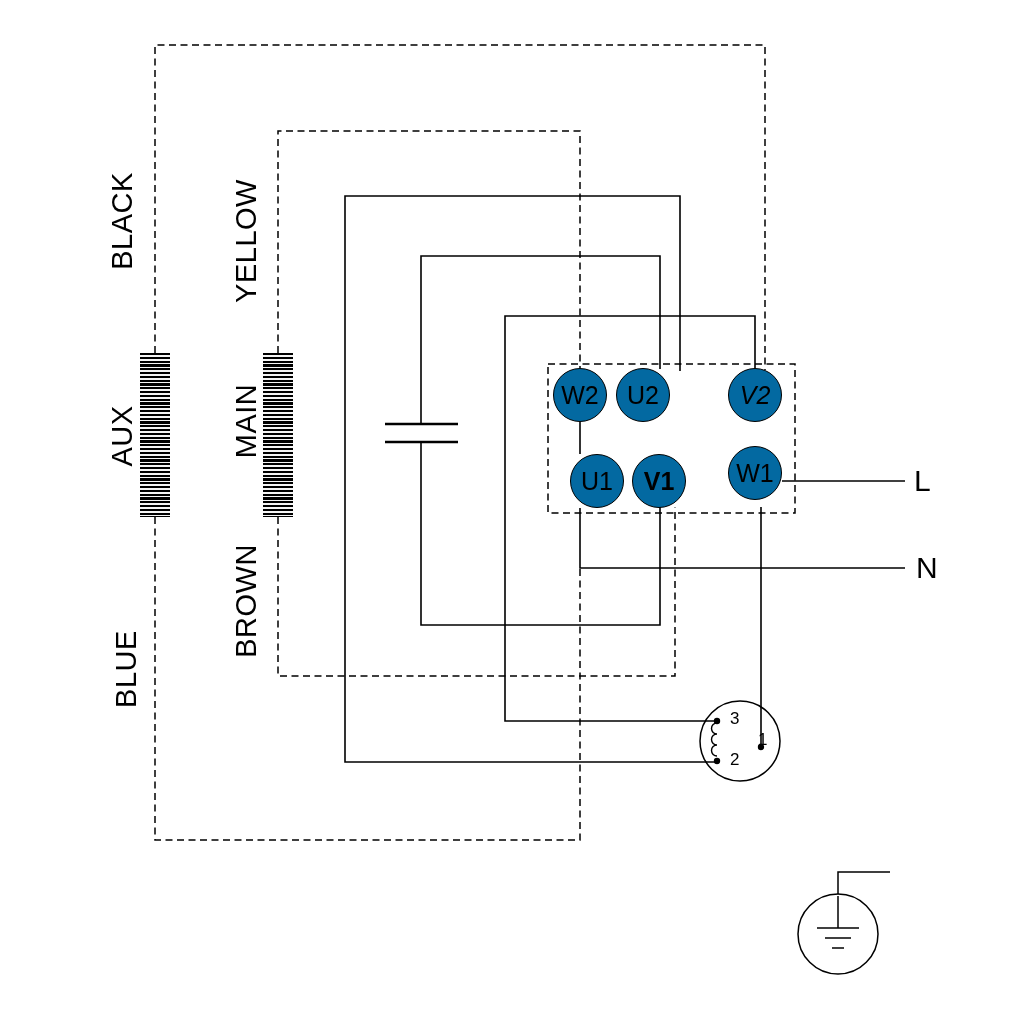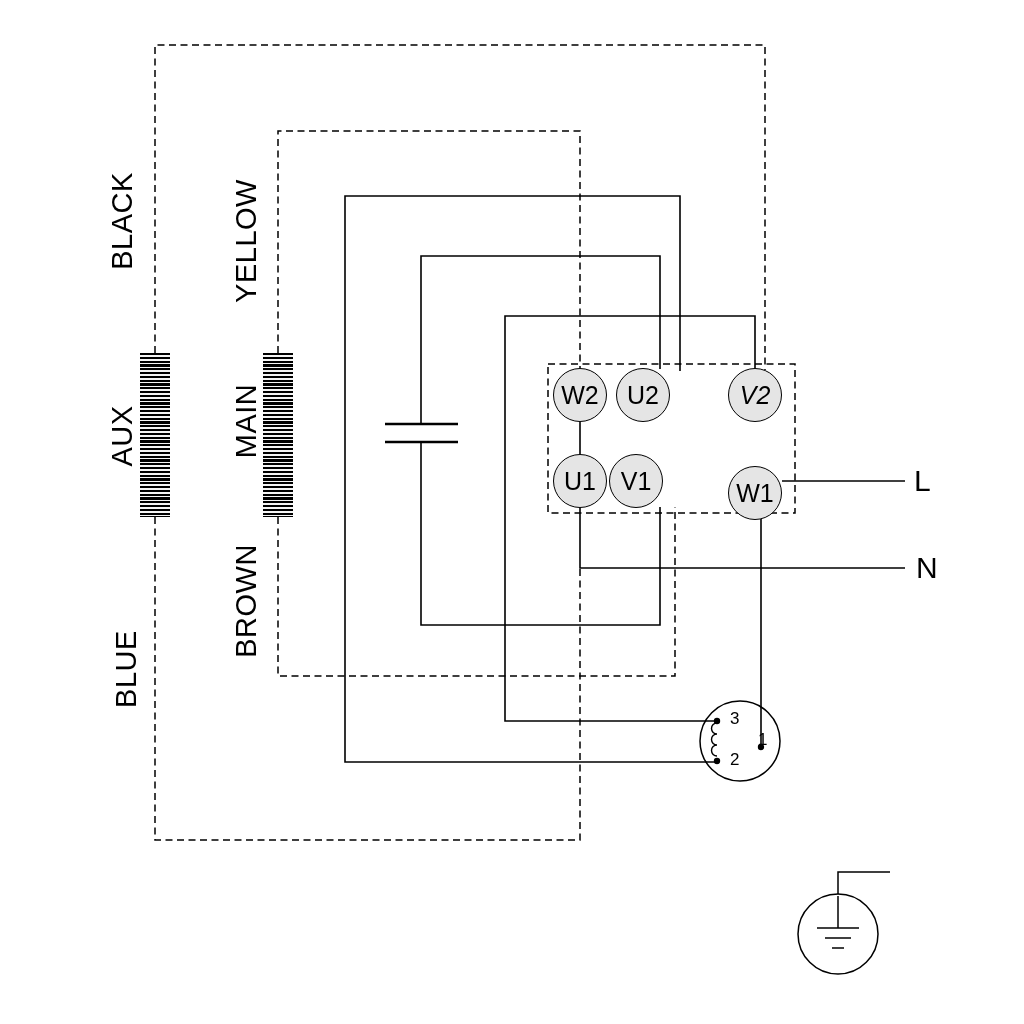--- a/index.html
+++ b/index.html
@@ -15,21 +15,21 @@
     position: absolute; font-size: 29px; white-space: nowrap;
     letter-spacing: 0.5px;
     transform: translate(-50%, -50%) rotate(-90deg);
   }
   .coil {
     position: absolute; width: 30px; height: 164px;
     background: repeating-linear-gradient(180deg, #000 0px, #000 2.2px, #f6f6f6 2.2px, #f6f6f6 3.8px);
   }
   .terminal {
     position: absolute; width: 54px; height: 54px;
-    background: #e5e5e5; border: 1.7px solid #000; border-radius: 50%;
+    background: #0369a1; border: 1.7px solid #000; border-radius: 50%;
     display: flex; align-items: center; justify-content: center;
     font-size: 25px;
   }
   .supply-label { position: absolute; font-size: 30px; }
   .contact-num { position: absolute; font-size: 17px; }
 </style>
 </head>
 <body>
 
 <div class="stage">
@@ -84,23 +84,23 @@
   <div class="vlabel" style="left:122px; top:221px;">BLACK</div>
   <div class="vlabel" style="left:246px; top:241px;">YELLOW</div>
   <div class="vlabel" style="left:122px; top:436px;">AUX</div>
   <div class="vlabel" style="left:246px; top:421px;">MAIN</div>
   <div class="vlabel" style="left:126px; top:669px;">BLUE</div>
   <div class="vlabel" style="left:246px; top:601px;">BROWN</div>
 
   <div class="terminal" style="left:553px; top:368px;">W2</div>
   <div class="terminal" style="left:616px; top:368px;">U2</div>
   <div class="terminal" style="left:728px; top:368px;font-style:italic;">V2</div>
-  <div class="terminal" style="left:553px; top:454px;">U1</div>
-  <div class="terminal" style="left:609px; top:454px;">V1</div>
-  <div class="terminal" style="left:728px; top:466px;">W1</div>
+  <div class="terminal" style="left:570px; top:454px;">U1</div>
+  <div class="terminal" style="left:632px; top:454px;font-weight:bold;">V1</div>
+  <div class="terminal" style="left:728px; top:446px;">W1</div>
 
   <div class="supply-label" style="left:914px; top:464px;">L</div>
   <div class="supply-label" style="left:916px; top:551px;">N</div>
 
   <div class="contact-num" style="left:730px; top:709px;">3</div>
   <div class="contact-num" style="left:730px; top:750px;">2</div>
   <div class="contact-num" style="left:758px; top:730px;">1</div>
 
 </div>
 

